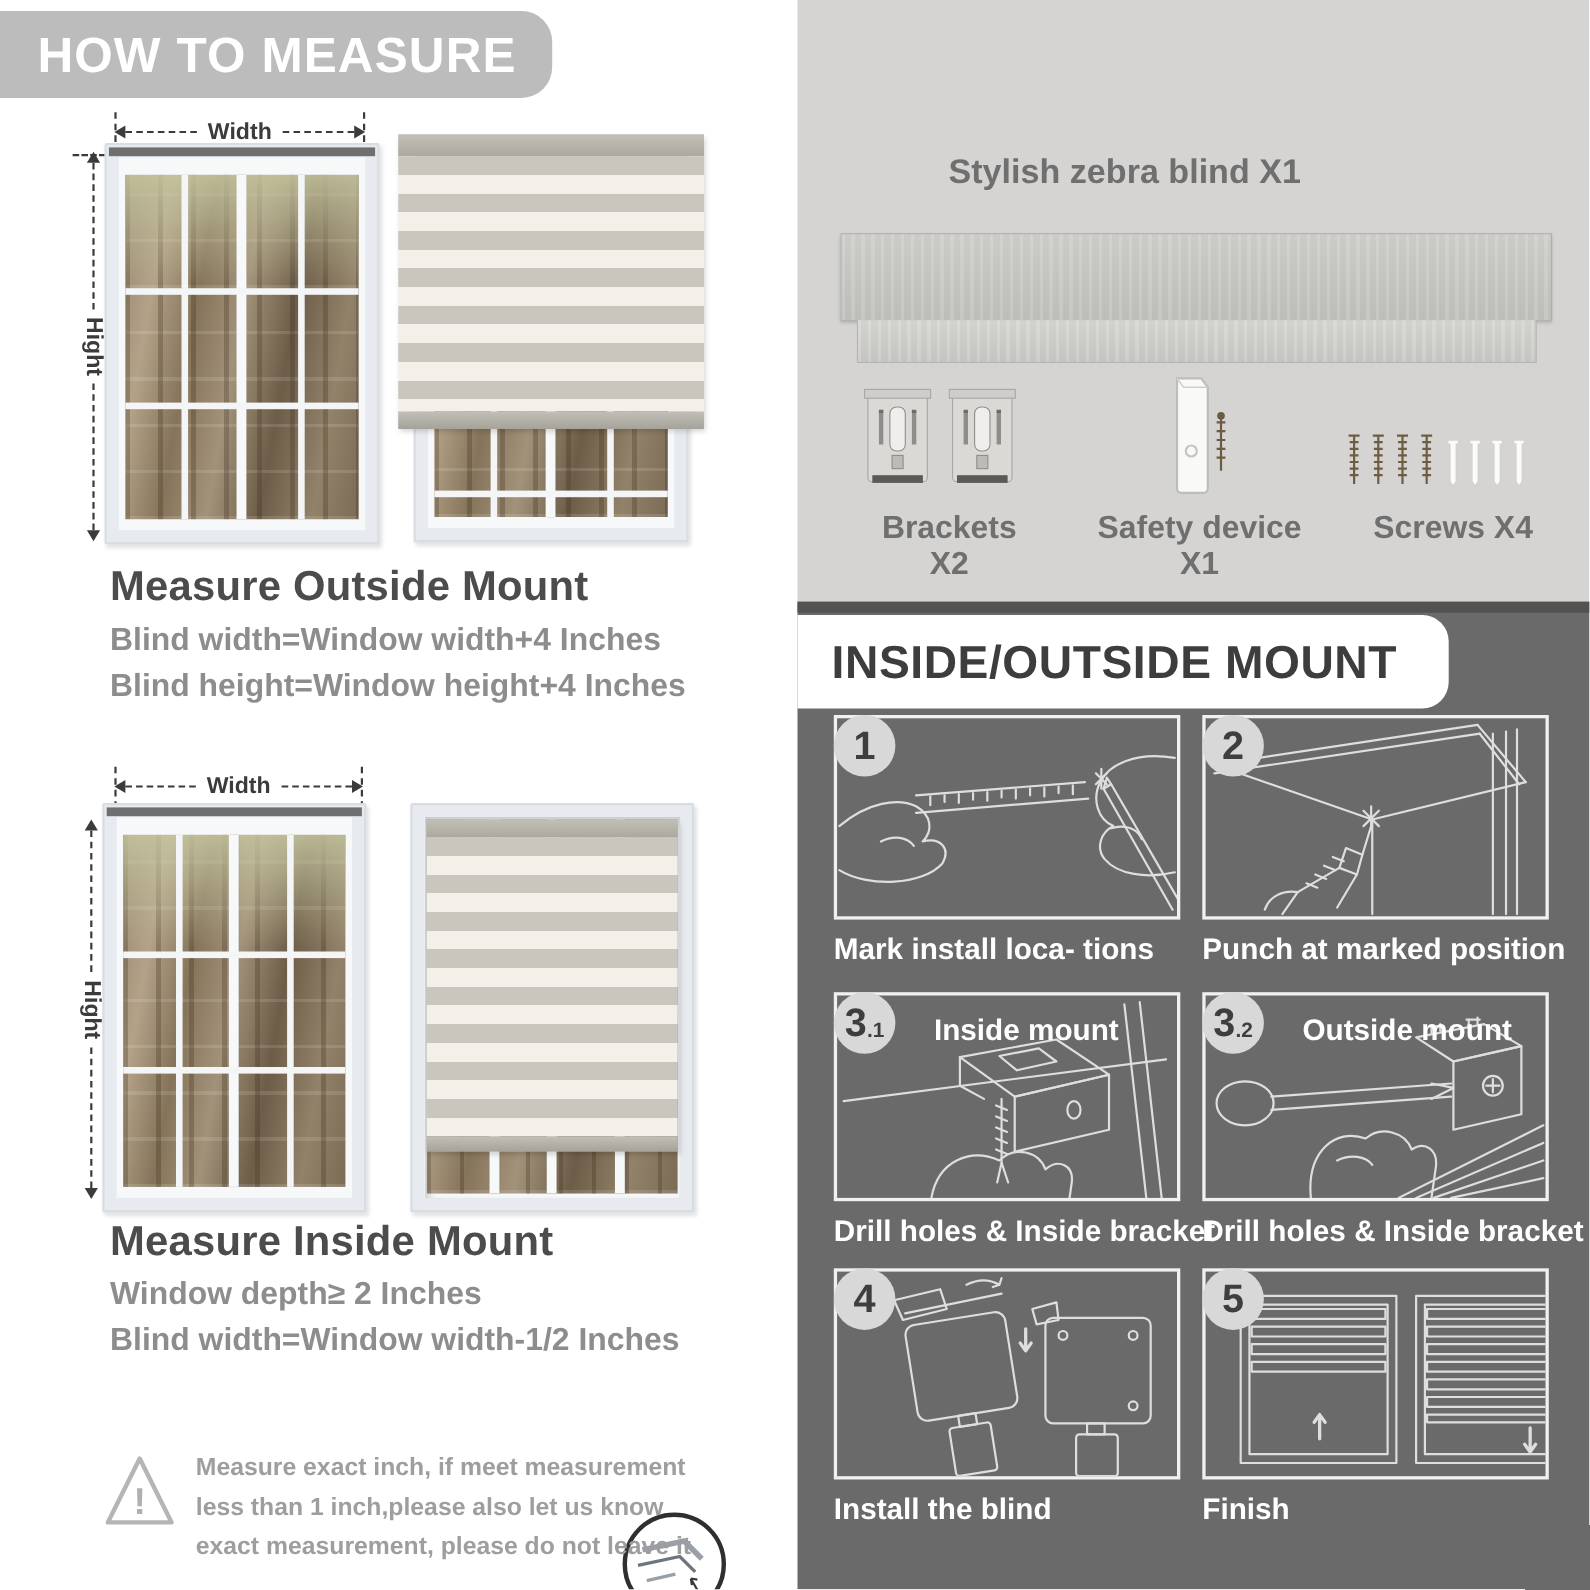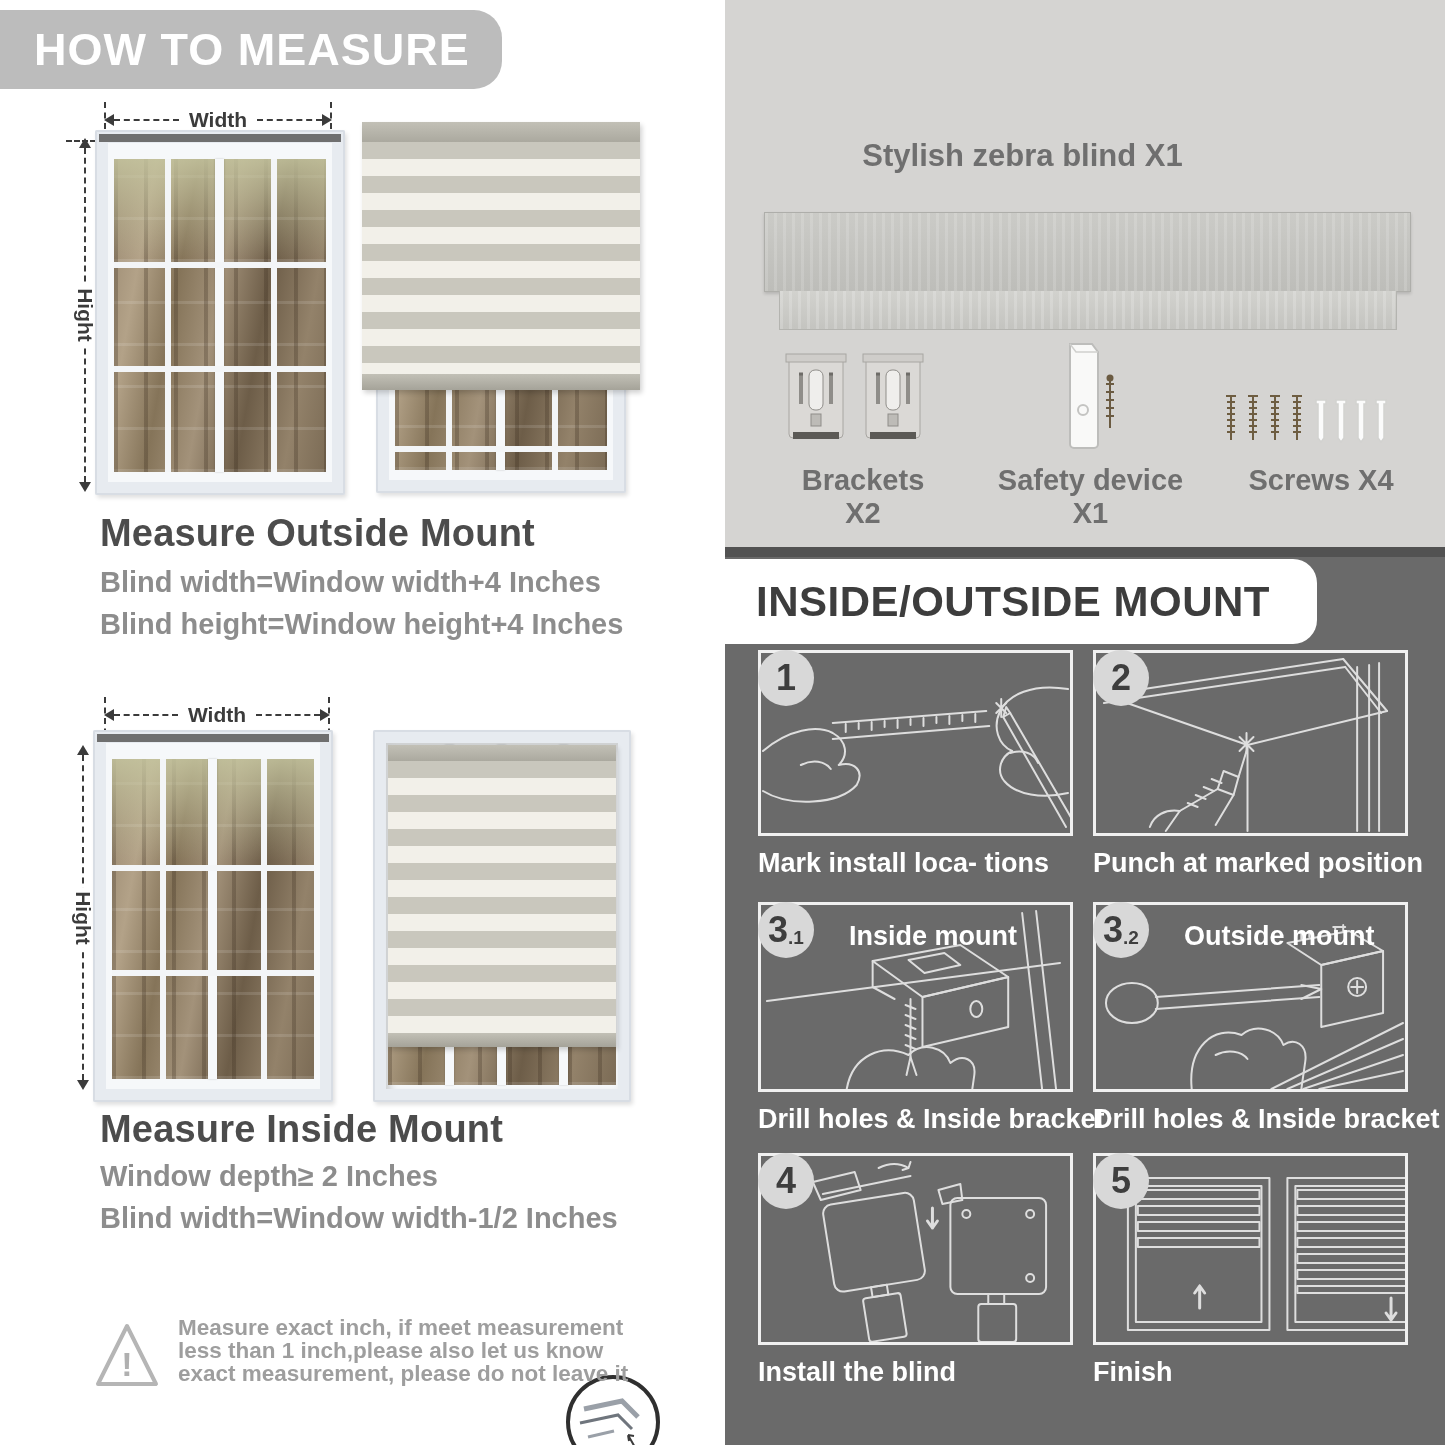--- a/index.html
+++ b/index.html
@@ -42,21 +42,21 @@
   .munt-v{position:absolute;top:0;bottom:0;width:6px;background:#f3f5f7;}
   .munt-h{position:absolute;left:0;right:0;height:6px;background:#f3f5f7;}
 
   
   .blind{box-shadow:2px 3px 5px rgba(0,0,0,.18);}
   .blind .head{height:20px;background:linear-gradient(#c2c0b6,#aba99f);}
   .blind .stripes{background:repeating-linear-gradient(180deg,#c9c7bd 0 17px,#f2f0e9 17px 34px);}
   .blind .rail{height:16px;background:linear-gradient(#c2c0b6,#a5a399);}
 
   
-  .warn-text{font-size:22.5px;line-height:23px;color:#9e9e9e;font-weight:bold;}
+  .warn-text{font-size:22.5px;line-height:36px;color:#9e9e9e;font-weight:bold;}
 
   
   .right-bg{left:725px;top:0;width:720px;height:547px;background:#d5d4d2;}
   .inc-card{left:725px;top:10px;width:497px;height:78px;background:#ffffff;border-radius:0 28px 28px 0;
             display:flex;align-items:center;}
   .inc-card span{color:#cdcdcd;font-weight:bold;font-size:44px;letter-spacing:1px;padding-left:33px;}
   .product-label{left:725px;top:138px;width:595px;text-align:center;font-size:31px;font-weight:bold;color:#6f6f6f;}
   .rail-main{left:764px;top:212px;width:645px;height:78px;
              background:repeating-linear-gradient(90deg, rgba(255,255,255,.15) 0 3px, rgba(0,0,0,0) 3px 9px),
                         linear-gradient(#cbcbc7,#bdbdb9);

